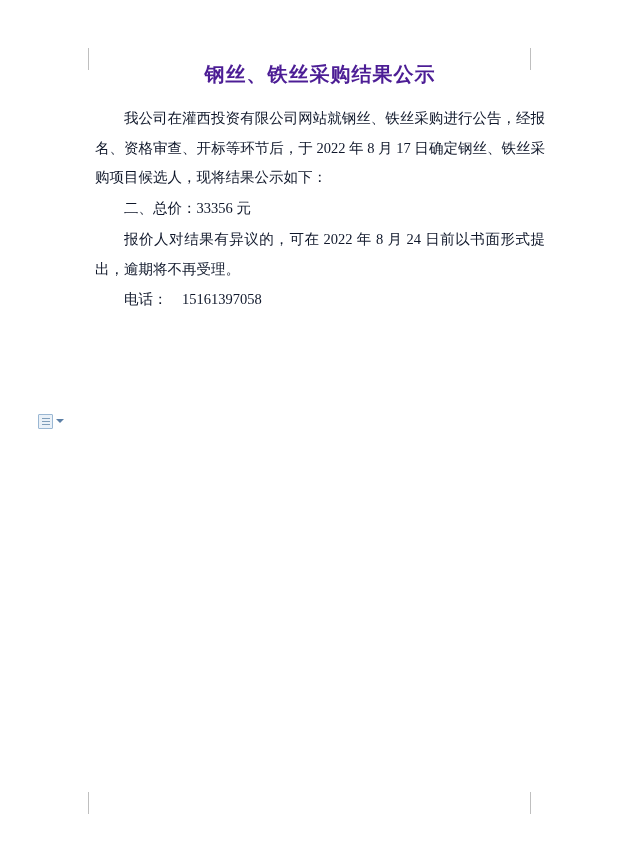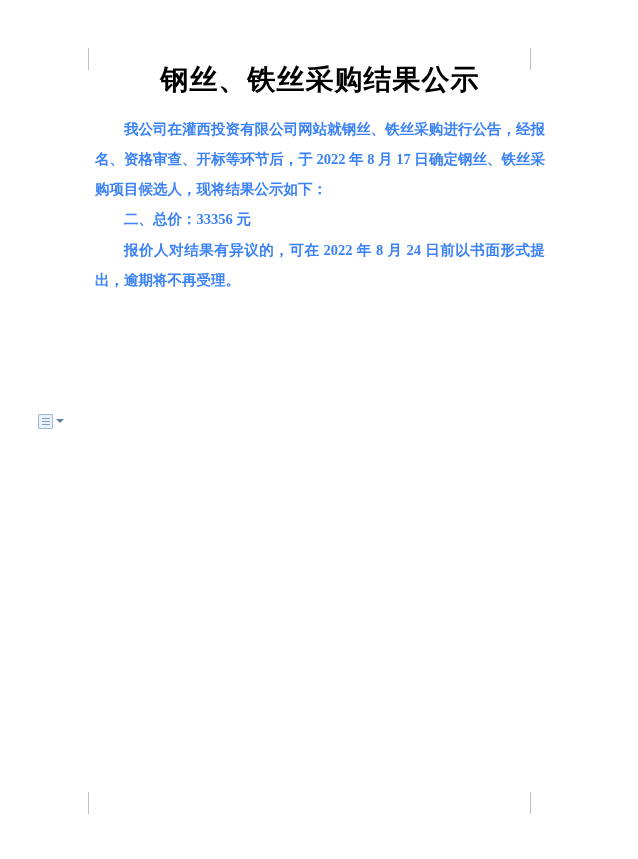--- a/index.html
+++ b/index.html
@@ -40,38 +40,37 @@
   
   #doc {
     position: absolute;
     left: 95px;
     top: 60px;
     width: 450px;
   }
 
   .doc-title {
     font-family: "Liberation Sans", "DejaVu Sans", sans-serif;
-    font-size: 28px;
+    font-size: 20px;
     font-weight: bold;
     text-align: center;
-    color: #000000;
+    color: #4c1d95;
     letter-spacing: 1px;
     margin: 0 0 16px 0;
     line-height: 1.4;
   }
 
   .para {
     font-size: 14.5px;
-    color: #3b82f6;
+    color: #0f172a;
     line-height: 2.05;
     text-align: justify;
     text-justify: inter-ideograph;
     margin: 0 0 1px 0;
     text-indent: 2em;
-    font-weight: bold;
   }
 
   
   #paste-icon {
     position: absolute;
     left: 38px;
     top: 413px;
     width: 26px;
     height: 16px;
     display: flex;
@@ -122,20 +121,21 @@
   <div class="mark" style="left:530px; top:792px;">
     <i class="v" style="left:0; top:0;"></i>
   </div>
 
   <div id="doc">
     <h1 class="doc-title">钢丝、铁丝采购结果公示</h1>
 
     <p class="para">我公司在灌西投资有限公司网站就钢丝、铁丝采购进行公告，经报名、资格审查、开标等环节后，于 2022 年 8 月 17 日确定钢丝、铁丝采购项目候选人，现将结果公示如下：</p>
     <p class="para">二、总价：33356 元</p>
     <p class="para">报价人对结果有异议的，可在 2022 年 8 月 24 日前以书面形式提出，逾期将不再受理。</p>
+    <p class="para">电话：　15161397058</p>
   </div>
 
   <div id="paste-icon">
     <span class="clip"></span>
     <span class="caret"></span>
   </div>
 
 </div>
 
 </body></html>

